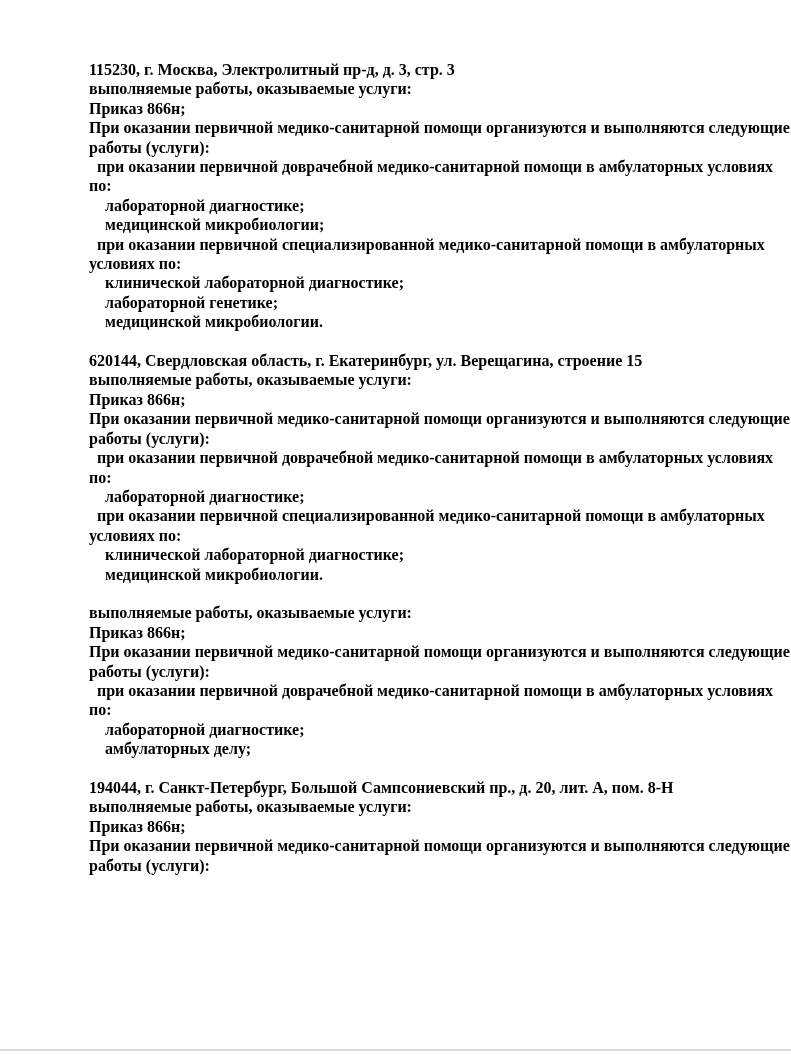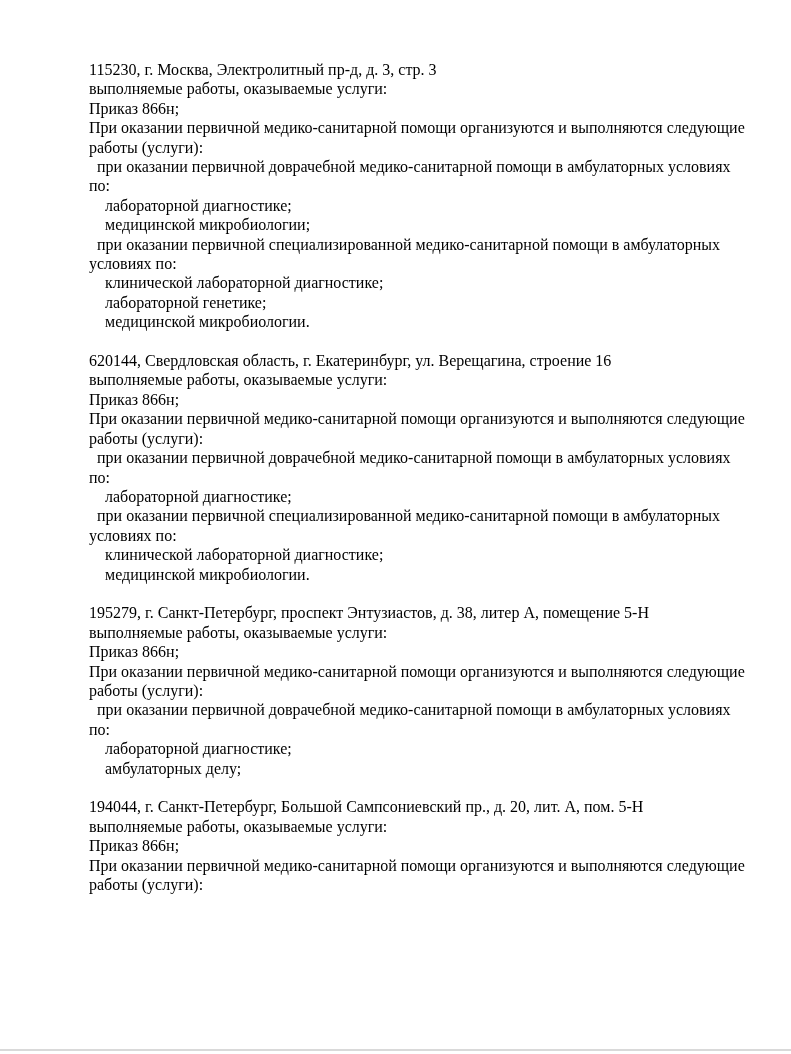--- a/index.html
+++ b/index.html
@@ -17,20 +17,21 @@
     color: #000000;
   }
   .doc {
     position: absolute;
     left: 89px;
     top: 60px;
     width: 660px;
     font-size: 16px;
     line-height: 19.4px;
     letter-spacing: 0;
+    font-weight: bold;
   }
   .block {
     margin: 0 0 19.4px 0;
   }
   .line {
     white-space: pre;   
   }
   .bottom-divider {
     position: absolute;
     left: 0;
@@ -55,46 +56,45 @@
         <div class="line">по:</div>
         <div class="line">    лабораторной диагностике;</div>
         <div class="line">    медицинской микробиологии;</div>
         <div class="line">  при оказании первичной специализированной медико-санитарной помощи в амбулаторных</div>
         <div class="line">условиях по:</div>
         <div class="line">    клинической лабораторной диагностике;</div>
         <div class="line">    лабораторной генетике;</div>
         <div class="line">    медицинской микробиологии.</div>
       </div>
       <div class="block">
-        <div class="line">620144, Свердловская область, г. Екатеринбург, ул. Верещагина, строение 16</div>
+        <div class="line">620144, Свердловская область, г. Екатеринбург, ул. Верещагина, строение 15</div>
         <div class="line">выполняемые работы, оказываемые услуги:</div>
         <div class="line">Приказ 866н;</div>
         <div class="line">При оказании первичной медико-санитарной помощи организуются и выполняются следующие</div>
         <div class="line">работы (услуги):</div>
         <div class="line">  при оказании первичной доврачебной медико-санитарной помощи в амбулаторных условиях</div>
         <div class="line">по:</div>
         <div class="line">    лабораторной диагностике;</div>
         <div class="line">  при оказании первичной специализированной медико-санитарной помощи в амбулаторных</div>
         <div class="line">условиях по:</div>
         <div class="line">    клинической лабораторной диагностике;</div>
         <div class="line">    медицинской микробиологии.</div>
       </div>
       <div class="block">
-        <div class="line">195279, г. Санкт-Петербург, проспект Энтузиастов, д. 38, литер А, помещение 5-Н</div>
         <div class="line">выполняемые работы, оказываемые услуги:</div>
         <div class="line">Приказ 866н;</div>
         <div class="line">При оказании первичной медико-санитарной помощи организуются и выполняются следующие</div>
         <div class="line">работы (услуги):</div>
         <div class="line">  при оказании первичной доврачебной медико-санитарной помощи в амбулаторных условиях</div>
         <div class="line">по:</div>
         <div class="line">    лабораторной диагностике;</div>
         <div class="line">    амбулаторных делу;</div>
       </div>
       <div class="block">
-        <div class="line">194044, г. Санкт-Петербург, Большой Сампсониевский пр., д. 20, лит. А, пом. 5-Н</div>
+        <div class="line">194044, г. Санкт-Петербург, Большой Сампсониевский пр., д. 20, лит. А, пом. 8-Н</div>
         <div class="line">выполняемые работы, оказываемые услуги:</div>
         <div class="line">Приказ 866н;</div>
         <div class="line">При оказании первичной медико-санитарной помощи организуются и выполняются следующие</div>
         <div class="line">работы (услуги):</div>
       </div>
     </div>
   <div class="bottom-divider" style="background: rgb(217, 217, 217);"></div>
 </div>
 
 </body></html>

